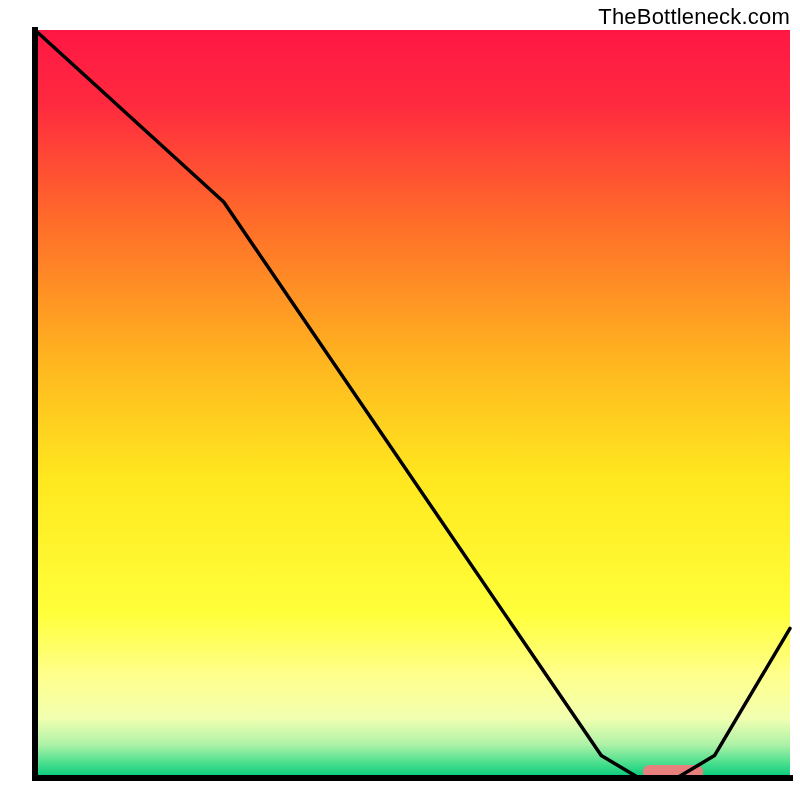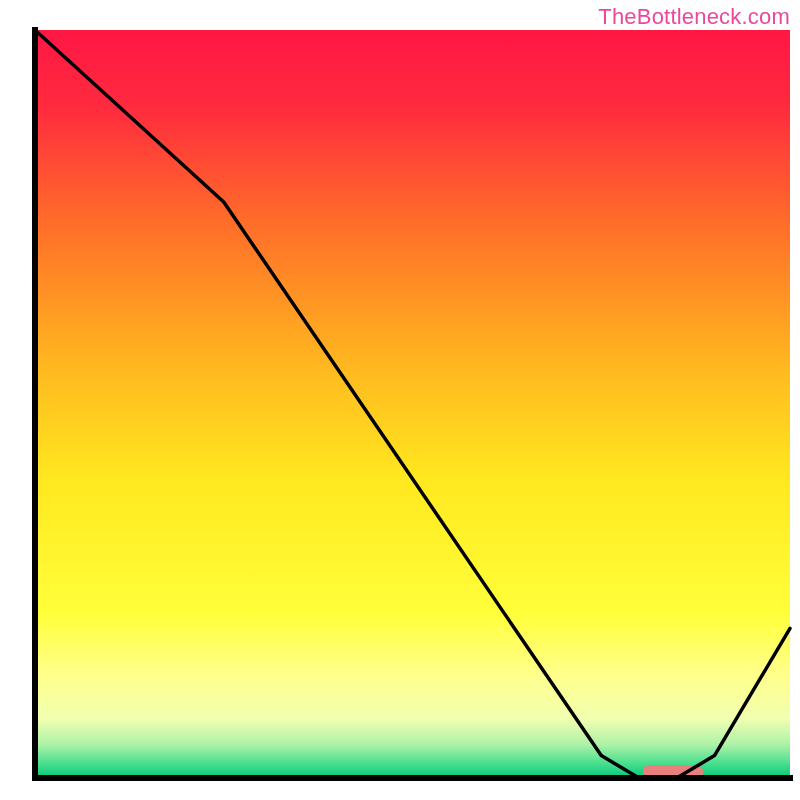--- a/index.html
+++ b/index.html
@@ -14,21 +14,21 @@
     position: relative;
     width: 800px;
     height: 800px;
   }
   .watermark {
     position: absolute;
     top: 4px;
     right: 10px;
     font-size: 22px;
     font-weight: 500;
-    color: #ec4899;
+    color: #000000;
     z-index: 10;
     letter-spacing: 0.2px;
   }
   svg.chart {
     position: absolute;
     top: 0;
     left: 0;
     width: 800px;
     height: 800px;
     display: block;

